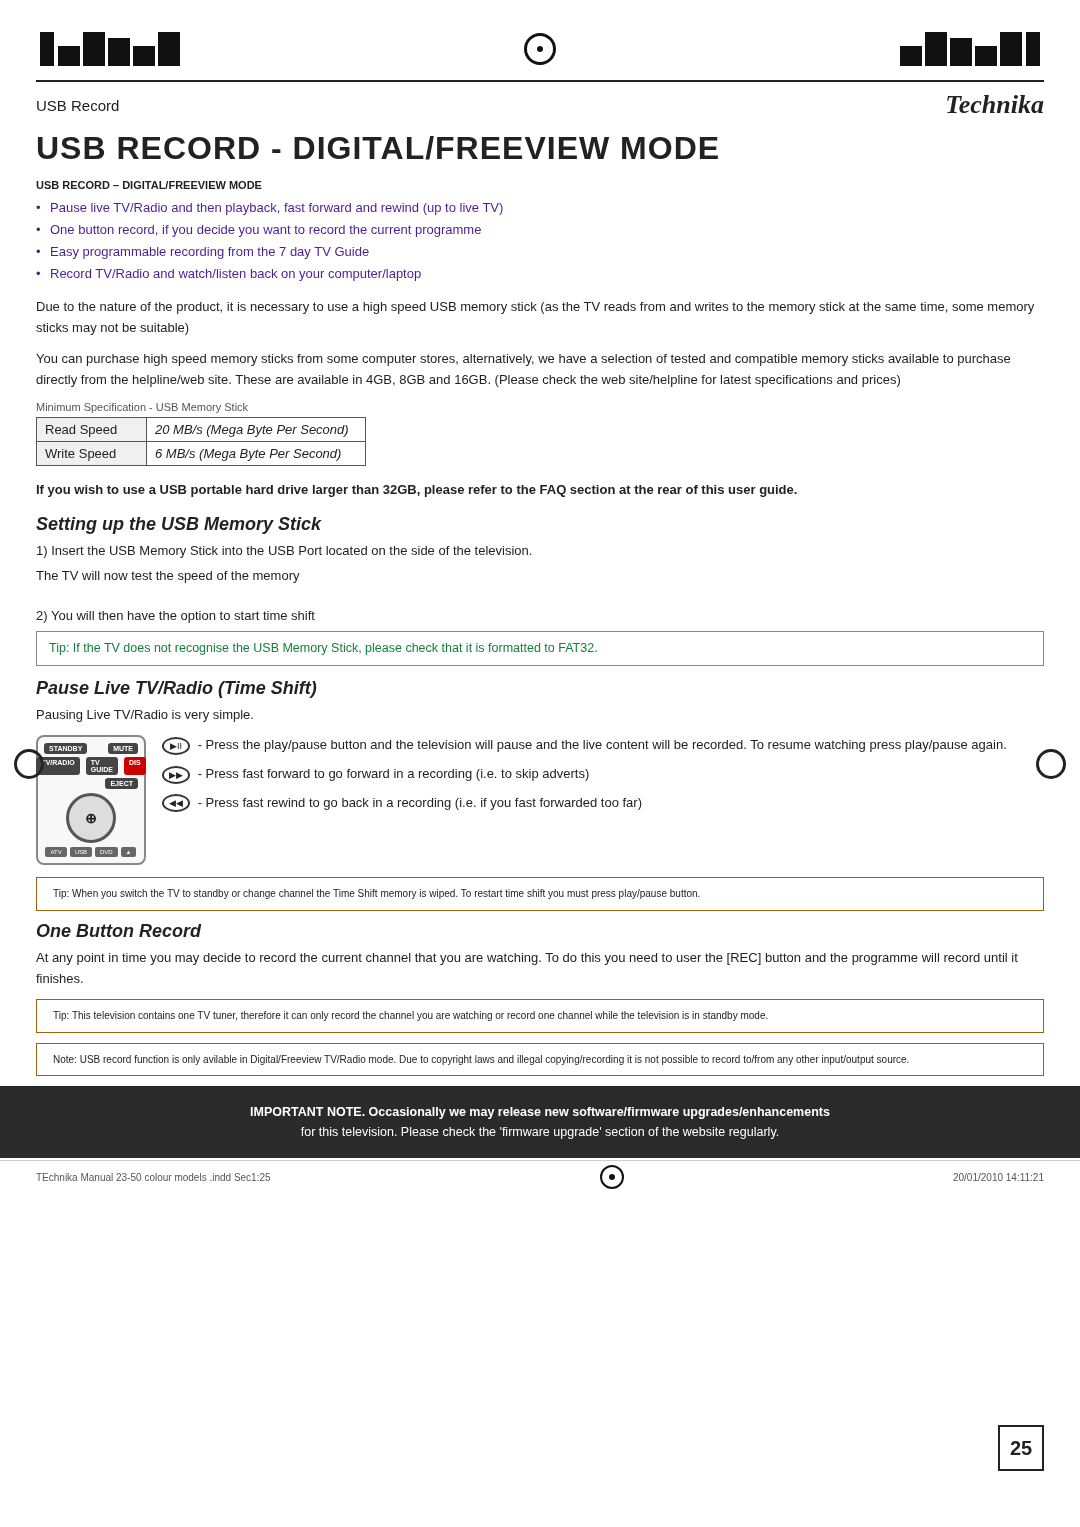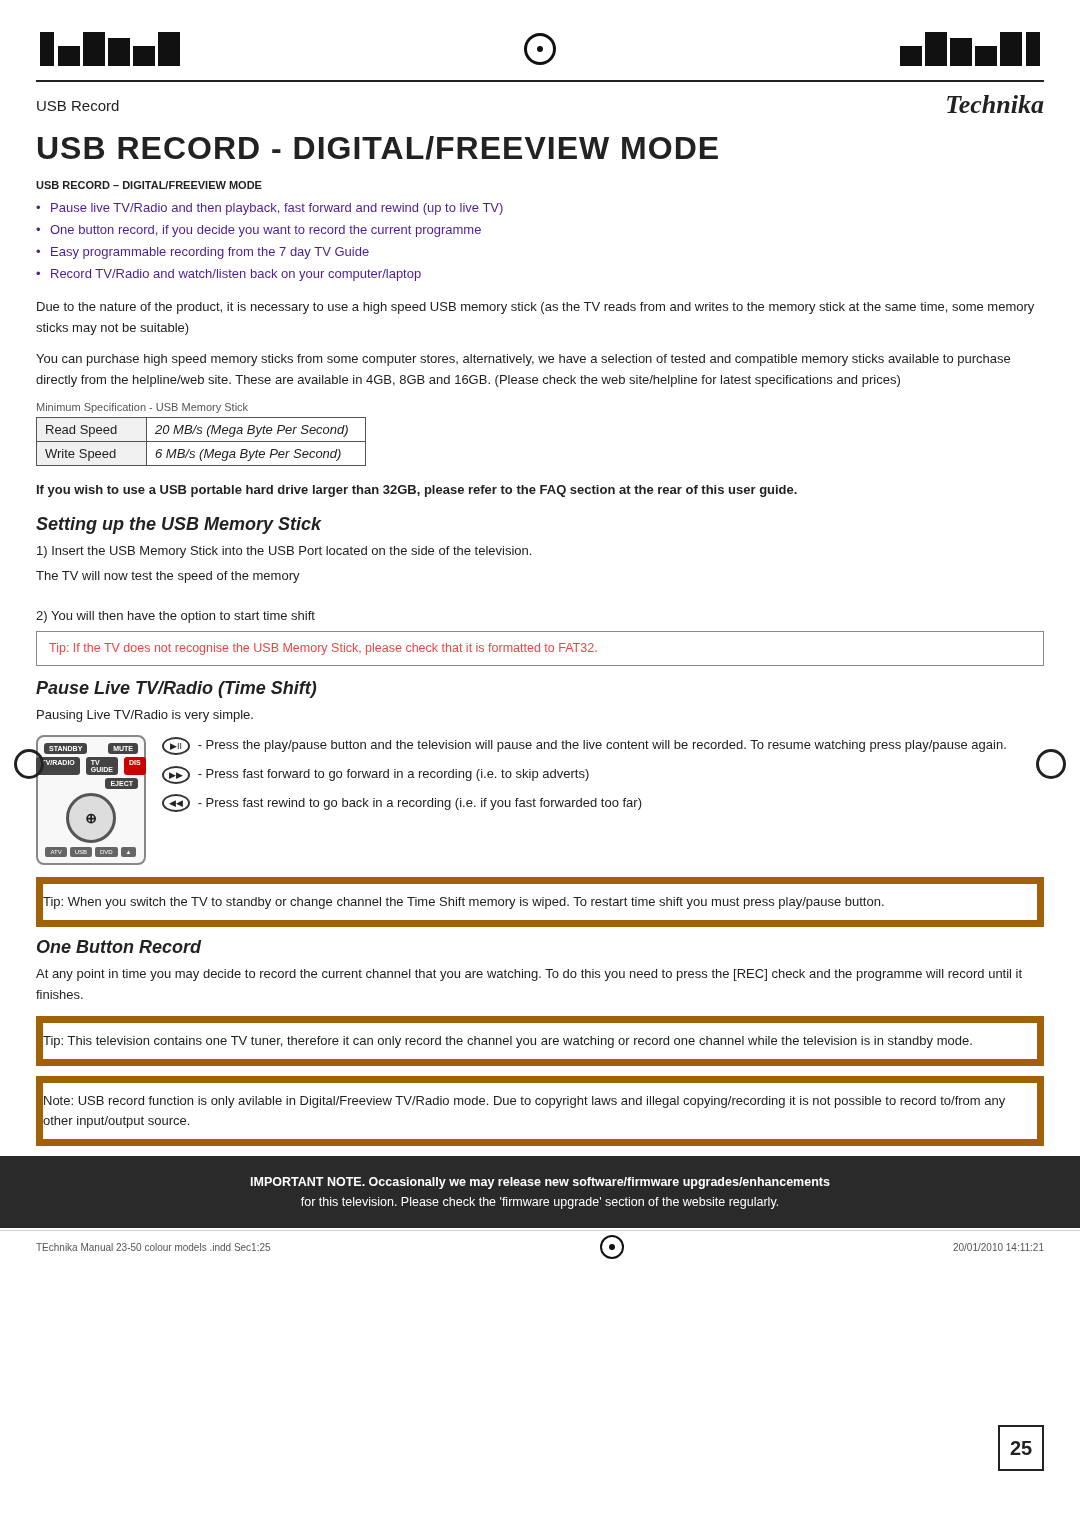--- a/index.html
+++ b/index.html
@@ -277,29 +277,29 @@
       line-height: 15px;
       font-size: 9px;
       margin-right: 4px;
     }
 
     
     .tip-box {
       border: 1px solid #888;
       padding: 7px 12px;
       font-size: 12.5px;
-      color: #ef4444;
+      color: #15803d;
       margin-bottom: 12px;
       line-height: 1.5;
       background: #fff;
     }
     .tip-box-dark {
-      border: 7px solid #a16207;
-      padding: 8px 0;
-      font-size: 13px;
+      border: 1px solid #a16207;
+      padding: 8px 16px;
+      font-size: 10px;
       color: #222;
       margin-bottom: 10px;
       line-height: 1.55;
       background: #fff;
     }
 
     
     .footer-note {
       background: #2a2a2a;
       color: #fff;
@@ -503,21 +503,21 @@
         </p>
       </div>
     </div>
 
     <div class="tip-box-dark">
       <span>Tip: When you switch the TV to standby or change channel the Time Shift memory is wiped. To restart time shift you must press play/pause button.</span>
     </div>
 
     
     <h2 class="section-heading">One Button Record</h2>
-    <p class="para">At any point in time you may decide to record the current channel that you are watching. To do this you need to press the [REC] check and the programme will record until it finishes.</p>
+    <p class="para">At any point in time you may decide to record the current channel that you are watching. To do this you need to user the [REC] button and the programme will record until it finishes.</p>
 
     <div class="tip-box-dark">
       <span>Tip: This television contains one TV tuner, therefore it can only record the channel you are watching or record one channel while the television is in standby mode.</span>
     </div>
 
     <div class="tip-box-dark">
       <span>Note: USB record function is only avilable in Digital/Freeview TV/Radio mode. Due to copyright laws and illegal copying/recording it is not possible to record to/from any other input/output source.</span>
     </div>
 
   </div>

